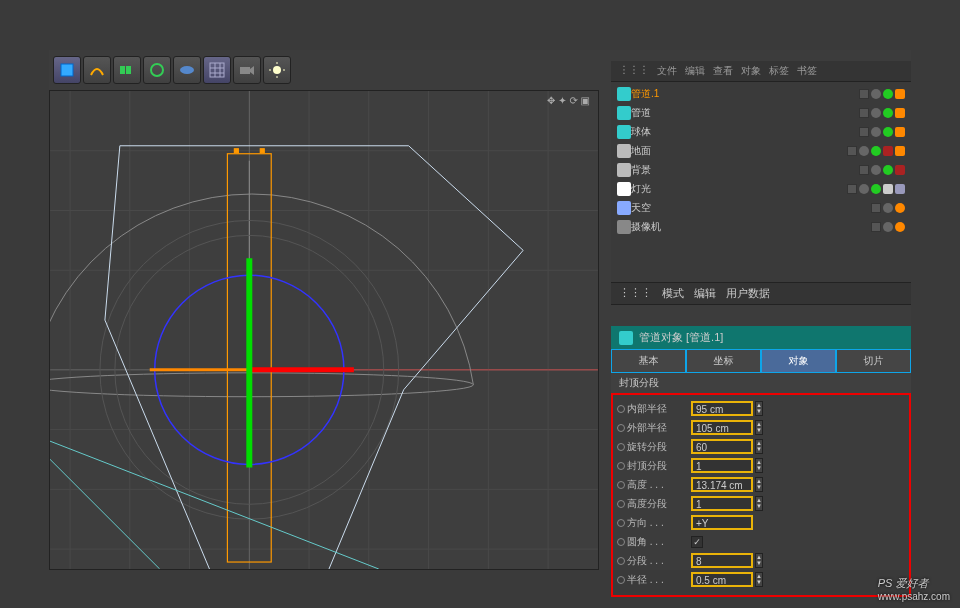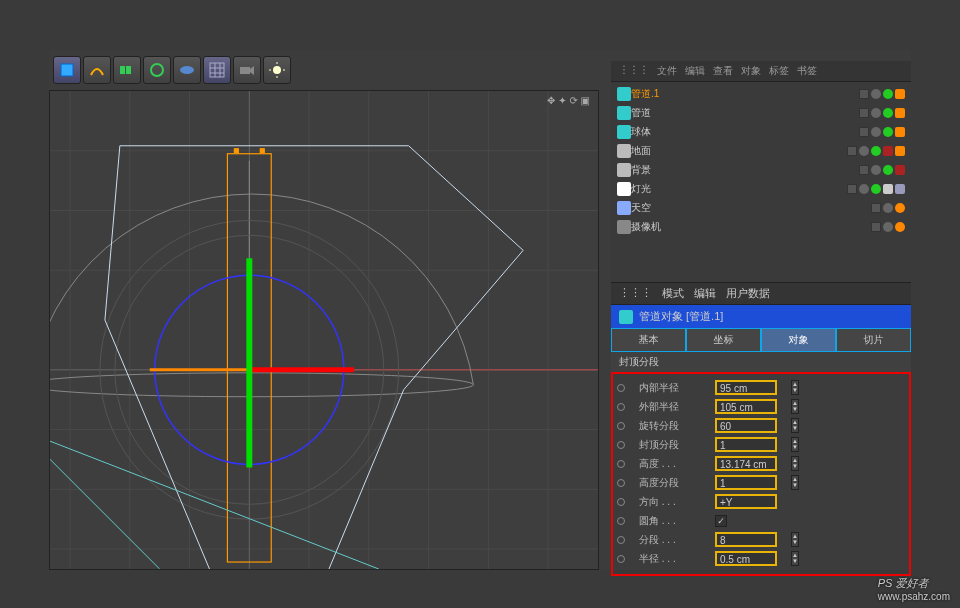--- a/index.html
+++ b/index.html
@@ -18,28 +18,28 @@
 .obj-header span{font-size:10px;color:#999;}
 .obj-list{background:#3a3a3a;height:200px;padding:2px 0;}
 .obj-row{display:flex;align-items:center;height:19px;padding:0 6px;}
 .obj-row .icon{width:14px;height:14px;border-radius:2px;}
 .obj-row .name{flex:1;font-size:10px;}
 .obj-row .name.sel{color:#f90;}
 .dots{display:flex;gap:2px;align-items:center;}
 .dot{width:10px;height:10px;border-radius:50%;}
 .chk{width:10px;height:10px;background:#555;border:1px solid #333;}
 .attr-header{display:flex;gap:10px;padding:3px 8px;background:#343434;border-top:1px solid #222;border-bottom:1px solid #222;}
-.attr-title{padding:4px 8px;font-size:11px;background:#1d4ed8;display:flex;align-items:center;gap:6px;}
+.attr-title{padding:4px 8px;font-size:11px;background:#0f766e;display:flex;align-items:center;gap:6px;margin-top:21px;}
 .attr-title .cyl{width:14px;height:14px;background:#3cc;border-radius:2px;}
 .tabs{display:flex;background:#3a3a3a;}
 .tab{flex:1;text-align:center;padding:4px 0;background:#454545;border:1px solid #0ea5e9;font-size:10px;}
 .tab.active{background:#4a6a9a;color:#fff;}
 .section-title{padding:3px 8px;background:#404040;font-size:10px;}
 .props{border:2px solid #e00;padding:4px 4px 6px 4px;}
-.prop-row{display:flex;align-items:center;height:19px;gap:14px;}
+.prop-row{display:flex;align-items:center;height:19px;gap:2px;}
 .prop-row .bullet{width:8px;height:8px;border-radius:50%;border:1px solid #888;flex-shrink:0;}
 .prop-row .label{width:62px;font-size:10px;color:#bbb;}
 .prop-row .value{width:62px;height:15px;background:#333;border:2px solid #eab308;font-size:10px;padding:1px 3px;position:relative;}
 .prop-row .spin{width:8px;height:15px;background:#444;border:1px solid #222;font-size:6px;text-align:center;line-height:6px;}
 .watermark{position:absolute;right:10px;bottom:6px;font-size:16px;color:#fff;text-shadow:0 0 3px #000;font-style:italic;pointer-events:none;}
 .watermark .url{font-size:10px;font-style:normal;display:block;text-align:right;}
 </style>
 </head>
 <body>
 

